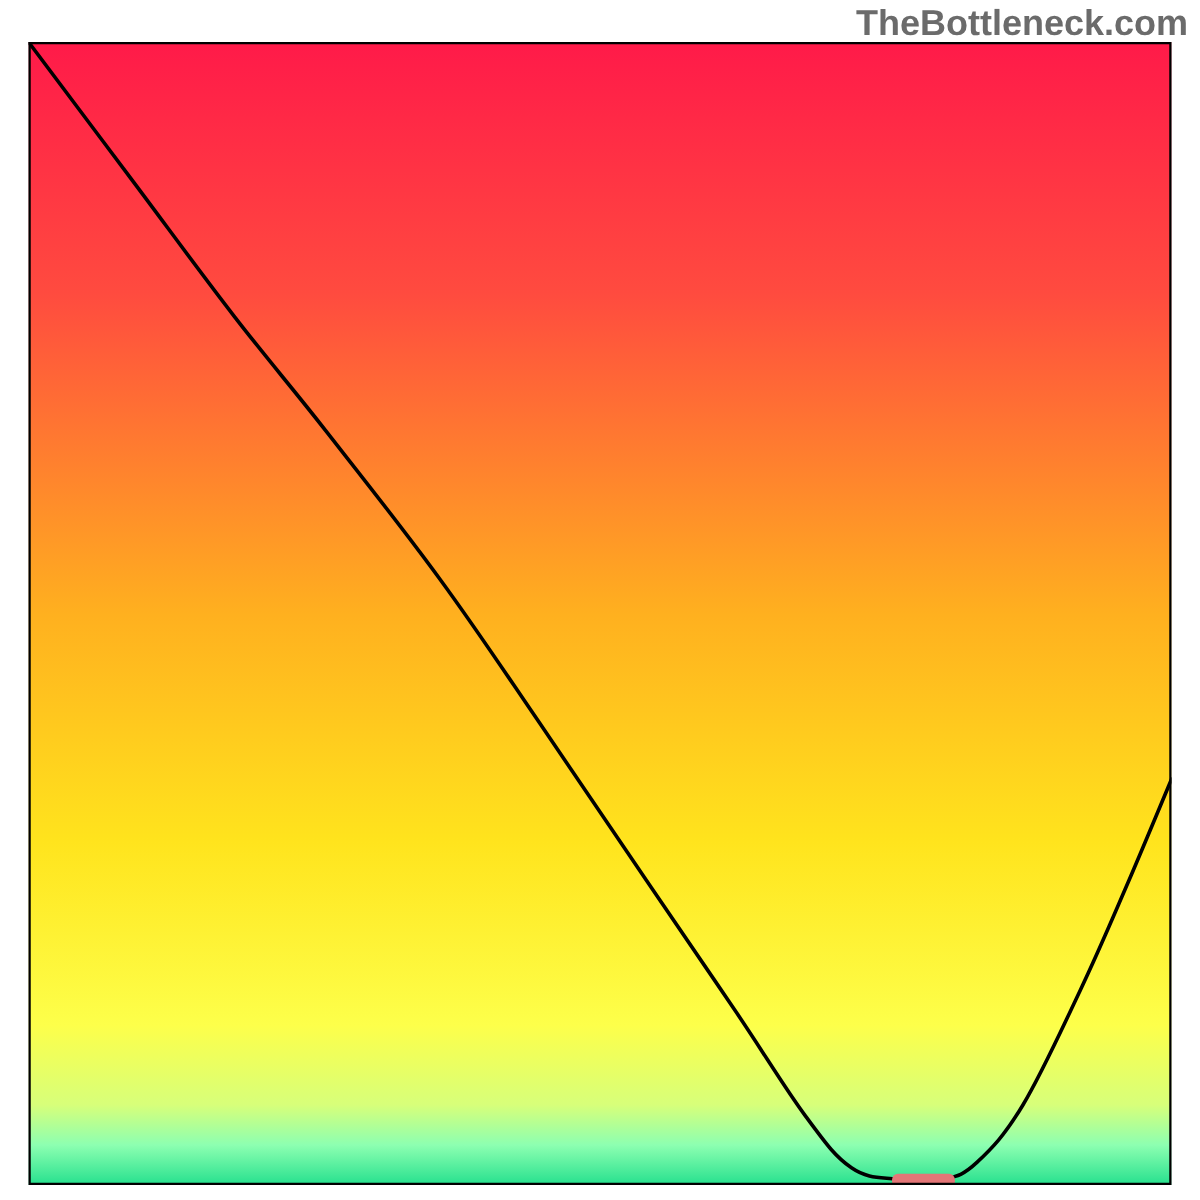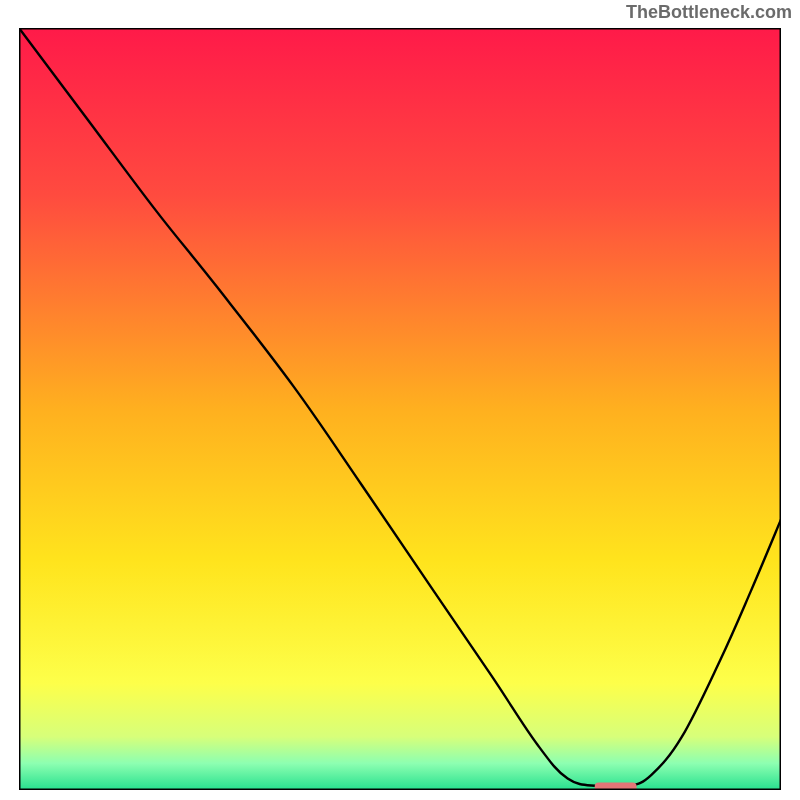--- a/index.html
+++ b/index.html
@@ -13,21 +13,21 @@
   .container {
     position: relative;
     width: 800px;
     height: 800px;
   }
   .watermark {
     position: absolute;
     top: 2px;
     right: 8px;
     font-family: Arial, Helvetica, sans-serif;
-    font-size: 18px;
+    font-size: 24px;
     font-weight: 600;
     color: #6b6b6b;
     user-select: none;
   }
   .plot {
     position: absolute;
     left: 19px;
     top: 28px;
     width: 762px;
     height: 762px;

